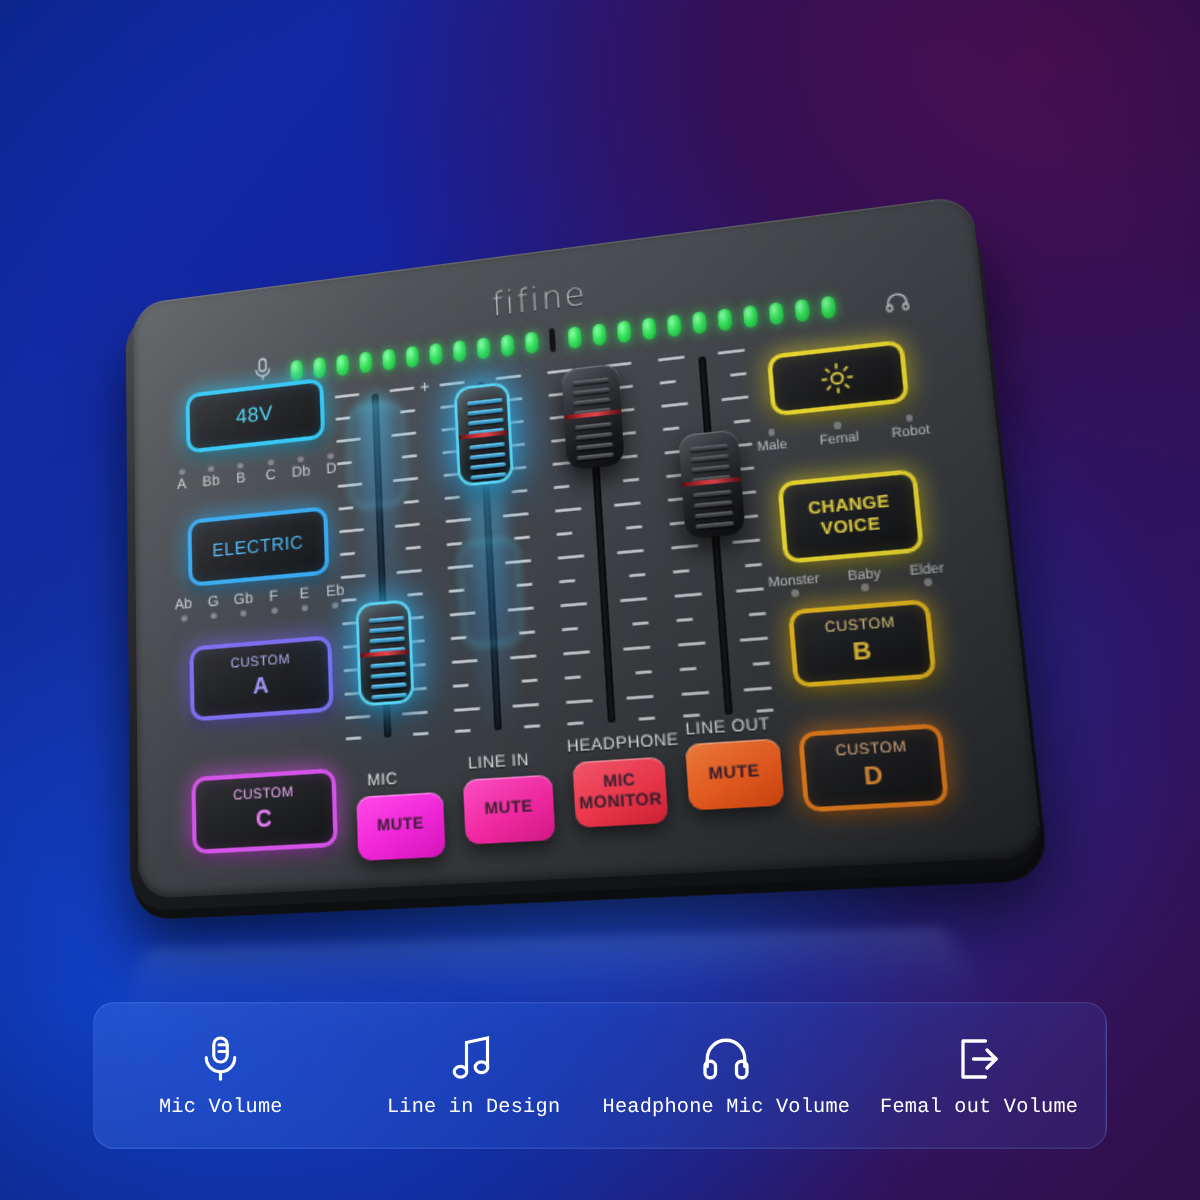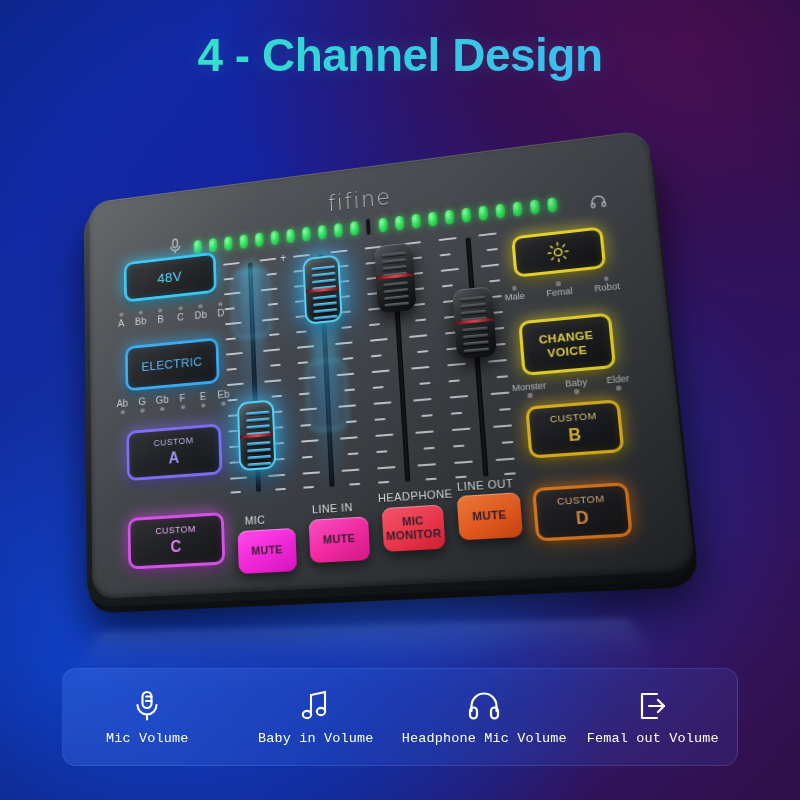--- a/index.html
+++ b/index.html
@@ -247,21 +247,20 @@
   .feat-icon { width: 34px; height: 34px; display: flex; align-items: center; justify-content: center; color: #fff; }
   .feat-label { font-size: 13.5px; color: #ffffff; letter-spacing: 0.15px; white-space: nowrap; font-family: Liberation Mono, monospace; }
 </style>
 </head>
 <body>
 
 <div id="bg"></div>
 <div id="bg-vignette"></div>
 
 <div id="header">
-  <div id="title">4 - Channel Design</div>
 </div>
 
 <div id="device-stage">
   <div id="device-glow"></div>
 
   <div id="device">
     <div id="body-side"></div>
     <div id="body-edge"></div>
 
     <div id="panel">
@@ -701,21 +700,21 @@
   </div>
 
   <div class="feat">
     <span class="feat-icon">
       <svg width="30" height="32" viewBox="0 0 30 32" fill="none" stroke="currentColor" stroke-width="2.1" stroke-linecap="round">
         <path d="M10 23V5l14-3v18"></path>
         <ellipse cx="6" cy="24.5" rx="4.2" ry="3.6"></ellipse>
         <ellipse cx="20" cy="21.5" rx="4.2" ry="3.6"></ellipse>
       </svg>
     </span>
-    <span class="feat-label">Baby in Volume</span>
+    <span class="feat-label">Line in Design</span>
   </div>
 
   <div class="feat">
     <span class="feat-icon">
       <svg width="32" height="28" viewBox="0 0 32 28" fill="none" stroke="currentColor" stroke-width="2.2" stroke-linecap="round">
         <path d="M3.5 19V14a12.5 12.5 0 0 1 25 0v5"></path>
         <rect x="2" y="15.5" width="7" height="11" rx="3.4"></rect>
         <rect x="23" y="15.5" width="7" height="11" rx="3.4"></rect>
       </svg>
     </span>

